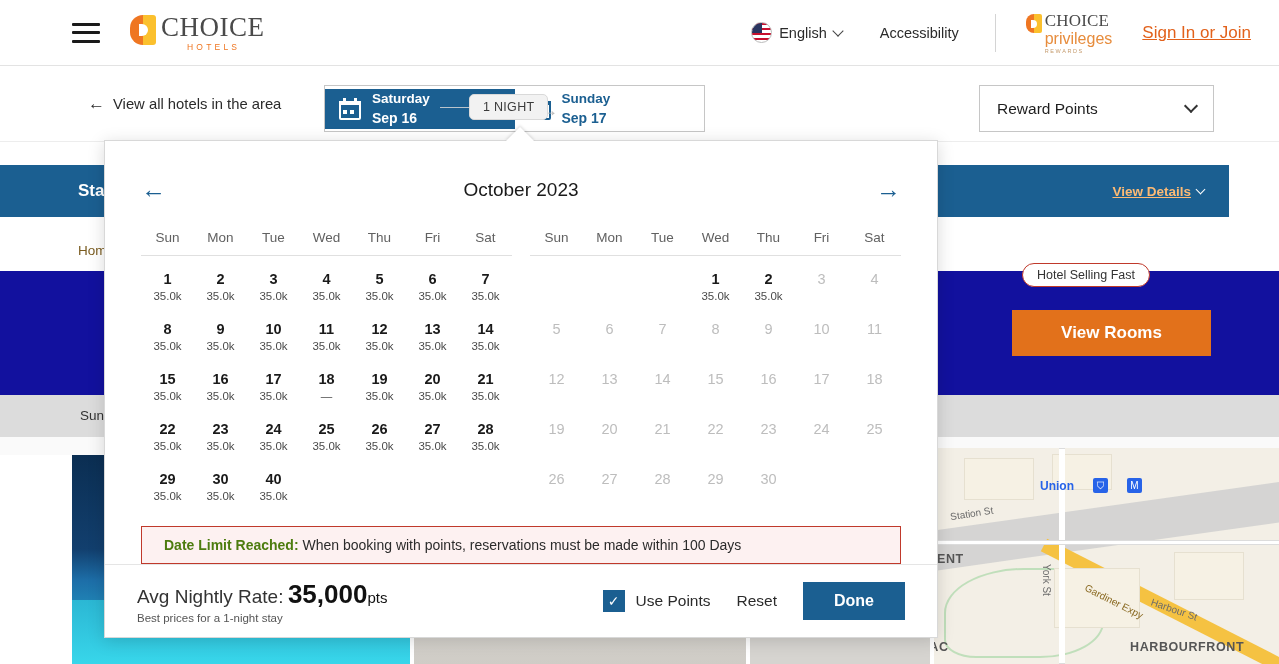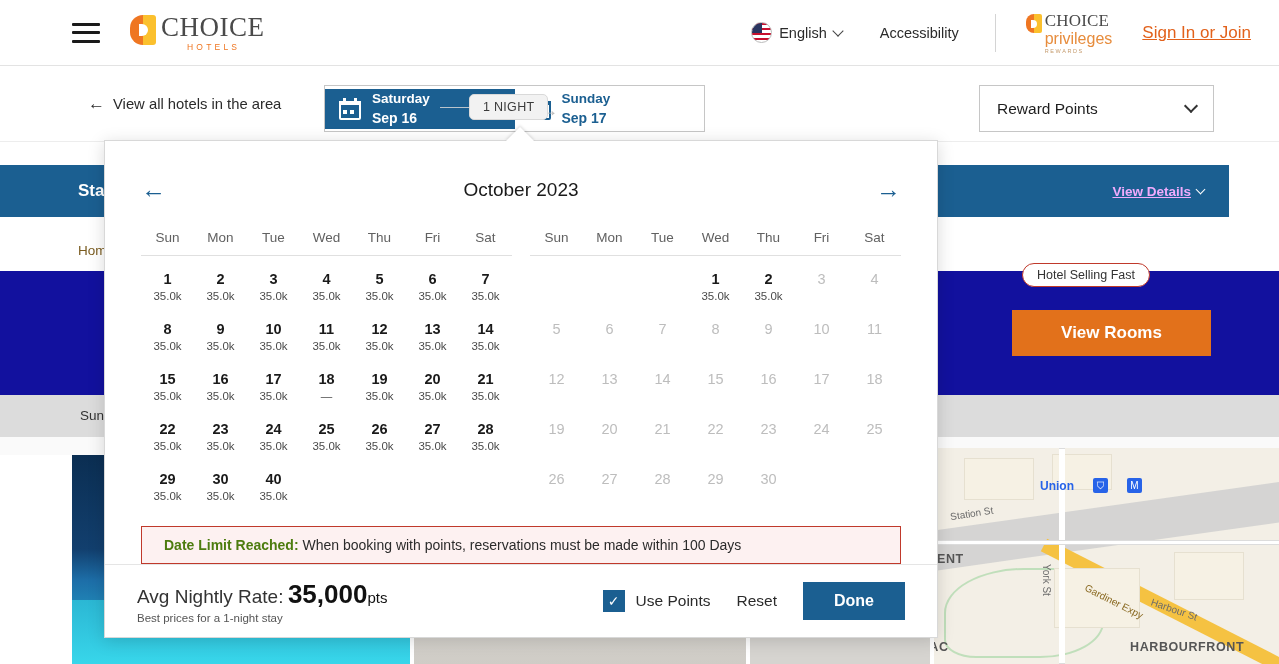--- a/index.html
+++ b/index.html
@@ -120,21 +120,21 @@
   #rooms-select { position:absolute; left:719px; top:85px; width:230px; }
   #points-select { position:absolute; left:979px; top:85px; width:235px; }
 
   
   .promo-banner {
     position:absolute; left:0; top:165px; width:1229px; height:52px;
     background:#1b5f91; display:flex; align-items:center; justify-content:space-between;
     padding: 0 25px 0 78px;
   }
   .promo-text { color:#fff; font-size:17px; font-weight:700; }
-  .view-details { color:#f0abfc; font-size:13.5px; font-weight:700; text-decoration:underline; display:flex; gap:6px; align-items:center;}
+  .view-details { color:#fdba74; font-size:13.5px; font-weight:700; text-decoration:underline; display:flex; gap:6px; align-items:center;}
   .vd-caret { width:7px; height:7px; border-right:1.6px solid #fff; border-bottom:1.6px solid #fff;
     transform: rotate(45deg); margin-top:-4px; }
   .breadcrumb {
     position:absolute; left:78px; top:243px; font-size:13.5px; color:#7a5c20;
   }
   .hotel-hero {
     position:absolute; left:0; top:271px; width:1279px; height:124px; background:#12119e;
   }
   .hero-e {
     position:absolute; left:70px; top:287px; width:80px; height:90px;

